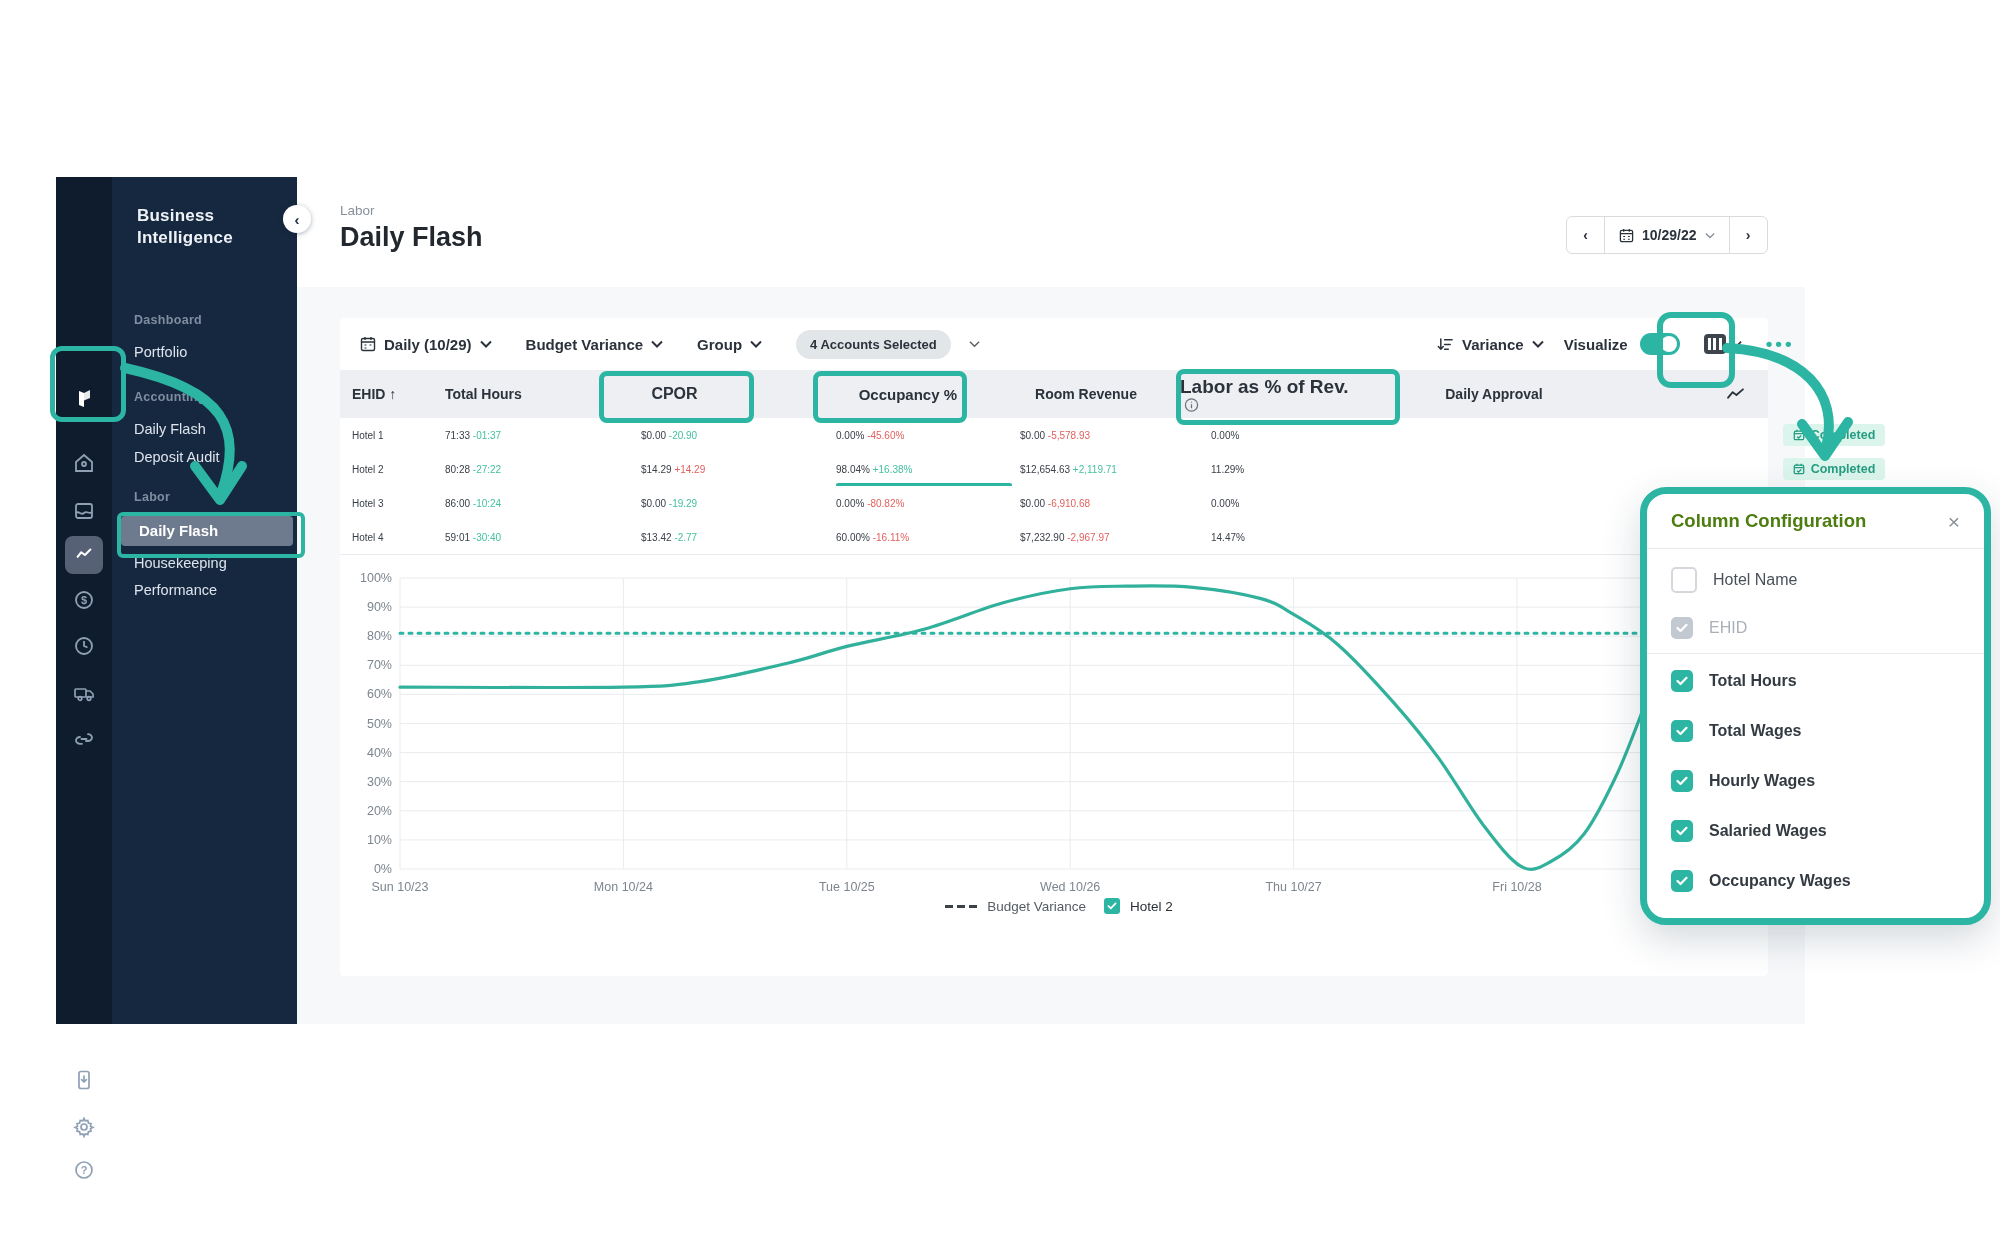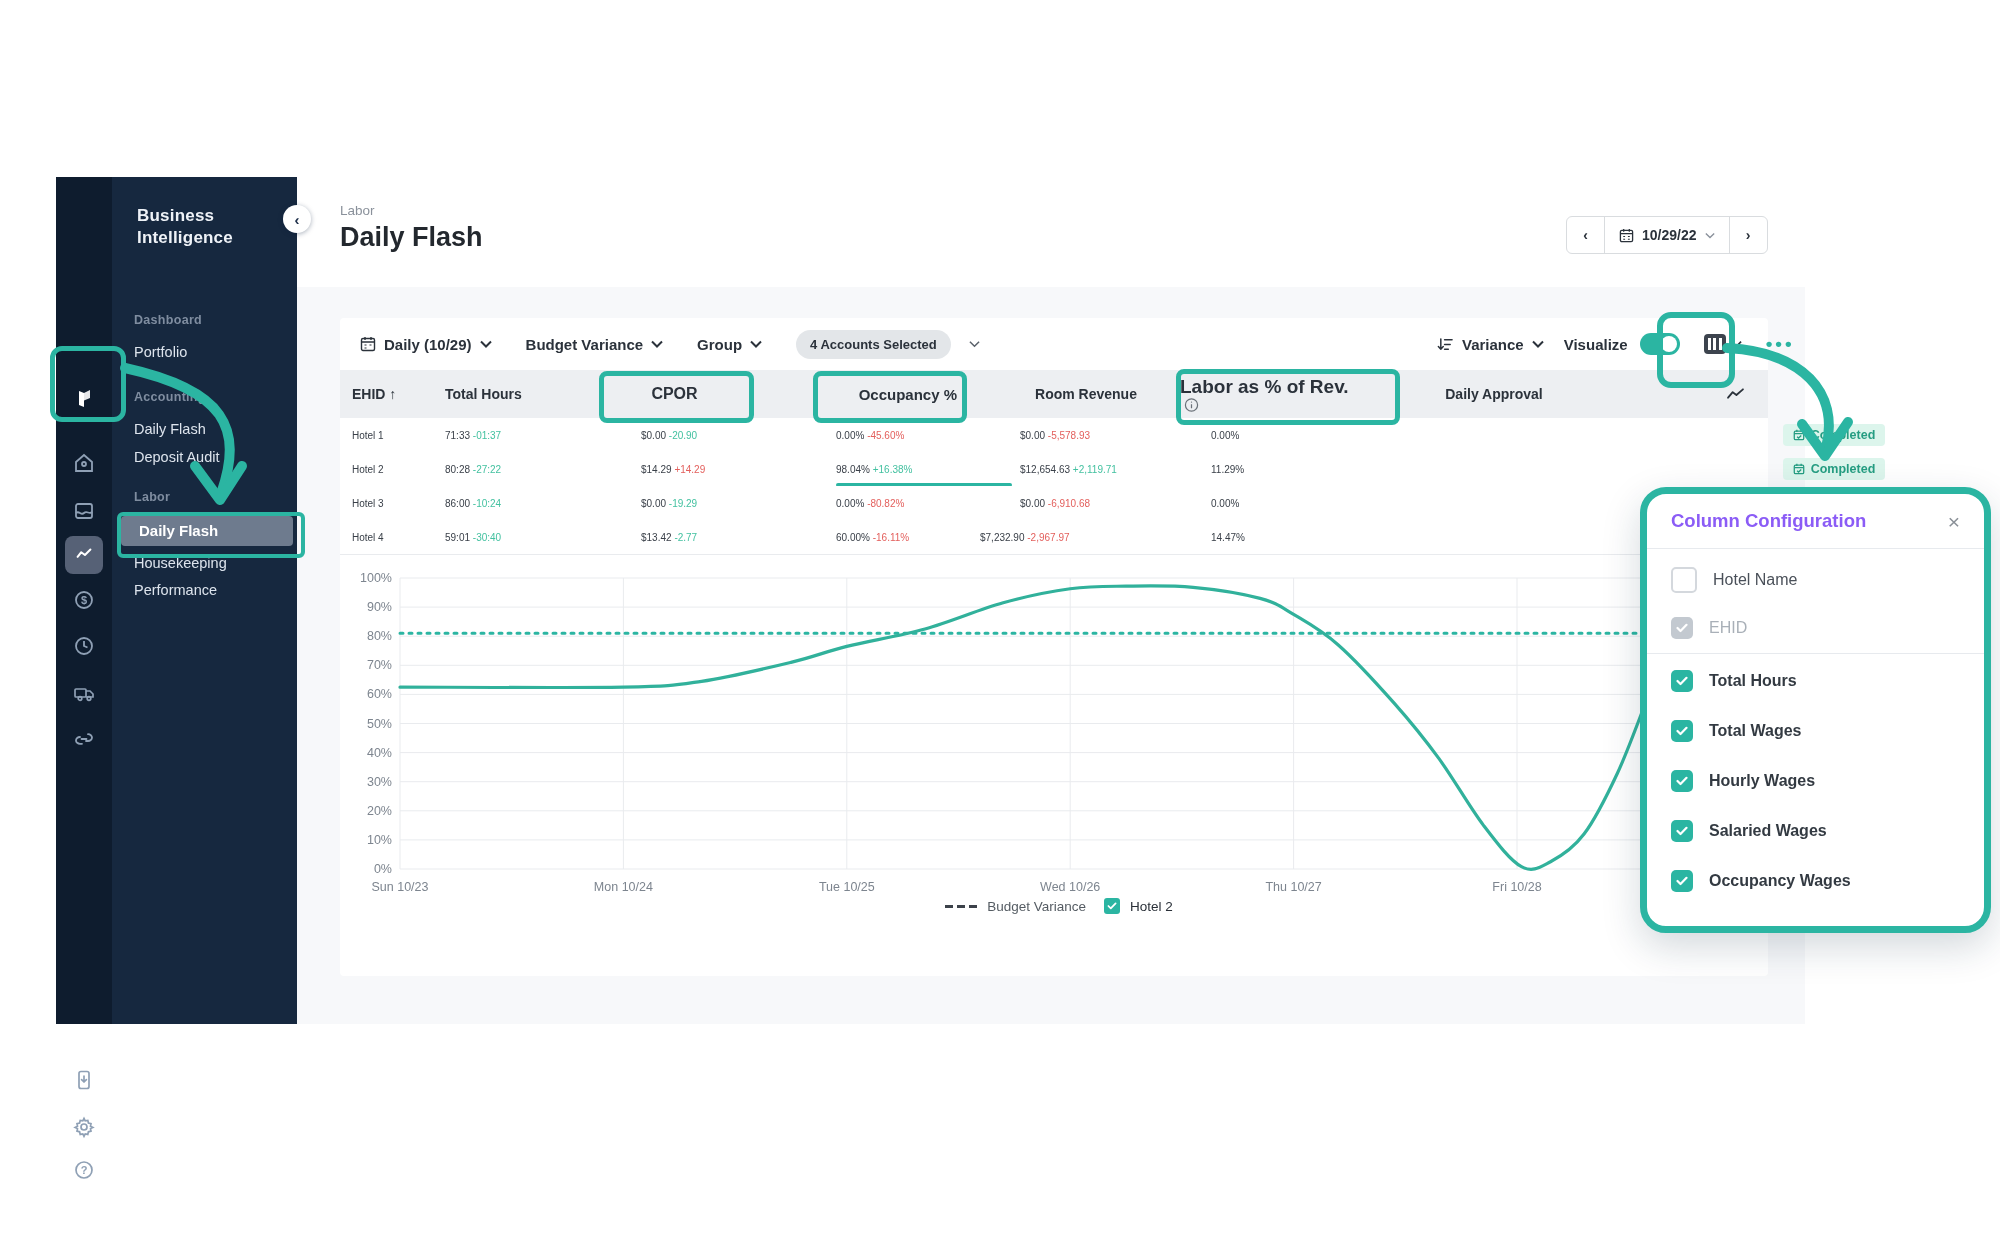--- a/index.html
+++ b/index.html
@@ -51,21 +51,21 @@
   .chart-svg{left:350px;top:565px;z-index:4}
   .legend{left:350px;top:898px;width:1418px;display:flex;align-items:center;justify-content:center;gap:10px;z-index:4;font-size:13.5px}
   .dash-swatch{width:32px;height:3px;background:repeating-linear-gradient(90deg,#3c424a 0 8px,transparent 8px 12px)}
   .cb16{width:16px;height:16px;border-radius:3px;background:#2bb5a2;display:flex;align-items:center;justify-content:center}
   
   .anno{border:5px solid #2bb5a2;border-radius:8px;z-index:40;background:transparent}
   .arrows{left:0;top:0;z-index:41;pointer-events:none}
   
   .popup{left:1640px;top:487px;width:337px;background:#fff;border:7px solid #2bb5a2;border-radius:26px;box-shadow:0 14px 38px rgba(16,42,67,.18);z-index:60}
   .pop-head{height:54px;display:flex;align-items:center;justify-content:space-between;padding:0 24px;border-bottom:1px solid #e7eaee}
-  .pop-title{font-size:18.5px;font-weight:700;color:#8b5cf6}
+  .pop-title{font-size:18.5px;font-weight:700;color:#4d7c0f}
   .pop-x{color:#8a9097;font-size:21px;line-height:1}
   .pop-row{display:flex;align-items:center;gap:16px;padding:0 24px;height:50px}
   .pop-row .lbl{font-size:16px;font-weight:700;color:#333a42}
   .pop-row.plain .lbl{font-weight:400;color:#4a5059}
   .pop-row.dim .lbl{font-weight:400;color:#a9b0b8}
   .cb{width:22px;height:22px;border-radius:5px;display:flex;align-items:center;justify-content:center;flex:0 0 auto}
   .cb.empty{border:2px solid #d4d8dd;background:#fff}
   .cb.gray{background:#c3c9d0}
   .cb.teal{background:#2bb5a2}
   .pop-div{height:1px;background:#e7eaee;margin:2px 0}
@@ -331,21 +331,21 @@
   <div class="badge-wrap">
       <span class="badge late">Overdue 2 days</span>
     </div>
 
 </div>
 <div class="abs trow" style="top:520px">
   <span class="cell" style="left:12px">Hotel 4</span>
   <span class="cell" style="left:105px"><span>59:01</span> <span class="pos">-30:40</span></span>
   <span class="cell" style="left:301px"><span>$13.42</span> <span class="pos">-2.77</span></span>
   <span class="cell" style="left:496px"><span>60.00%</span> <span class="neg">-16.11%</span></span>
-  <span class="cell" style="left:640px"><span>$7,232.90</span> <span class="neg">-2,967.97</span></span>
+  <span class="cell" style="left:680px"><span>$7,232.90</span> <span class="neg">-2,967.97</span></span>
   <span class="cell" style="left:871px">14.47%</span>
   <div class="badge-wrap">
       <span class="badge ok">
         <svg viewBox="0 0 14 14" width="12" height="12" fill="none" stroke="currentColor" stroke-width="1.5">
           <rect x="1.5" y="2.5" width="11" height="10" rx="1.5"></rect>
           <path d="M1.5 5.5 h11 M4.5 1 v2.5 M9.5 1 v2.5"></path>
           <path d="M4.8 9 l1.7 1.6 L9.6 7.6"></path>
         </svg>
         <span>Completed</span>
       </span>
@@ -415,21 +415,21 @@
   <polyline points="195 466 220 500 242 466" fill="none" stroke="#2bb5a2" stroke-width="10" stroke-linecap="round" stroke-linejoin="round"></polyline>
   <path d="M1727 348 C1802 352 1840 392 1826 448" fill="none" stroke="#2bb5a2" stroke-width="10" stroke-linecap="round"></path>
   <polyline points="1802 424 1825 456 1848 422" fill="none" stroke="#2bb5a2" stroke-width="10" stroke-linecap="round" stroke-linejoin="round"></polyline>
 </svg>
 
 <div class="abs popup">
   <div class="pop-head">
     <span class="pop-title">Column Configuration</span>
     <span class="pop-x">×</span>
   </div>
-  <div style="padding:6px 0 20px">
+  <div style="padding:6px 0 12px">
     <div class="pop-row plain">
       <span class="cb empty"></span>
       <span class="lbl">Hotel Name</span>
     </div>
     <div class="pop-row dim" style="height:46px">
       <span class="cb gray">
           <svg viewBox="0 0 12 10" width="12" height="10" fill="none" stroke="#fff" stroke-width="2.2" stroke-linecap="round" stroke-linejoin="round">
             <path d="M1.5 5 L4.5 8 L10.5 1.8"></path>
           </svg>
         </span>

